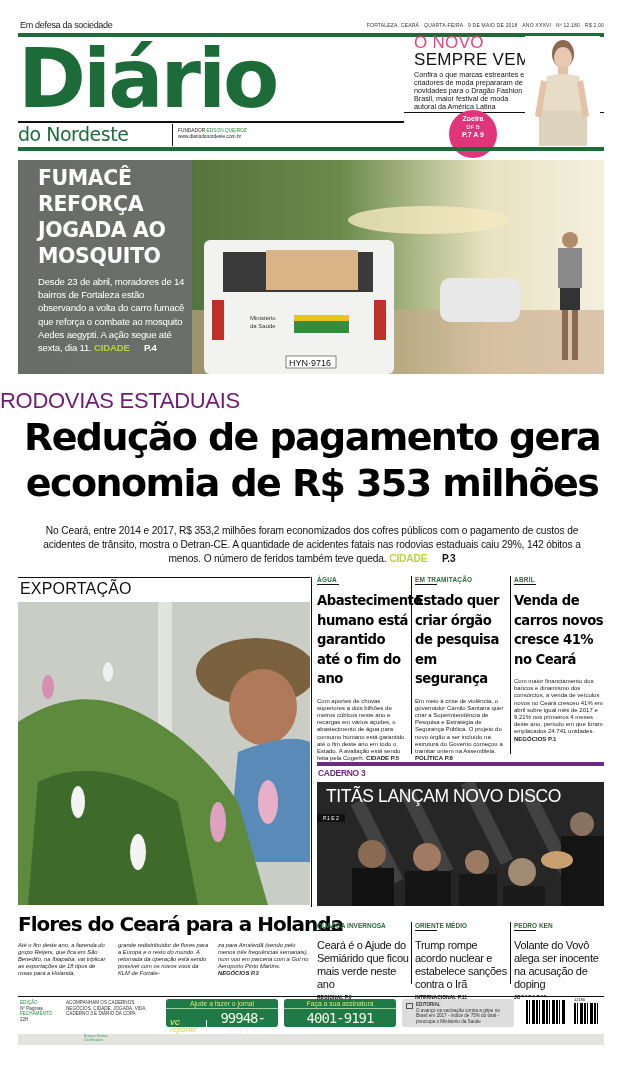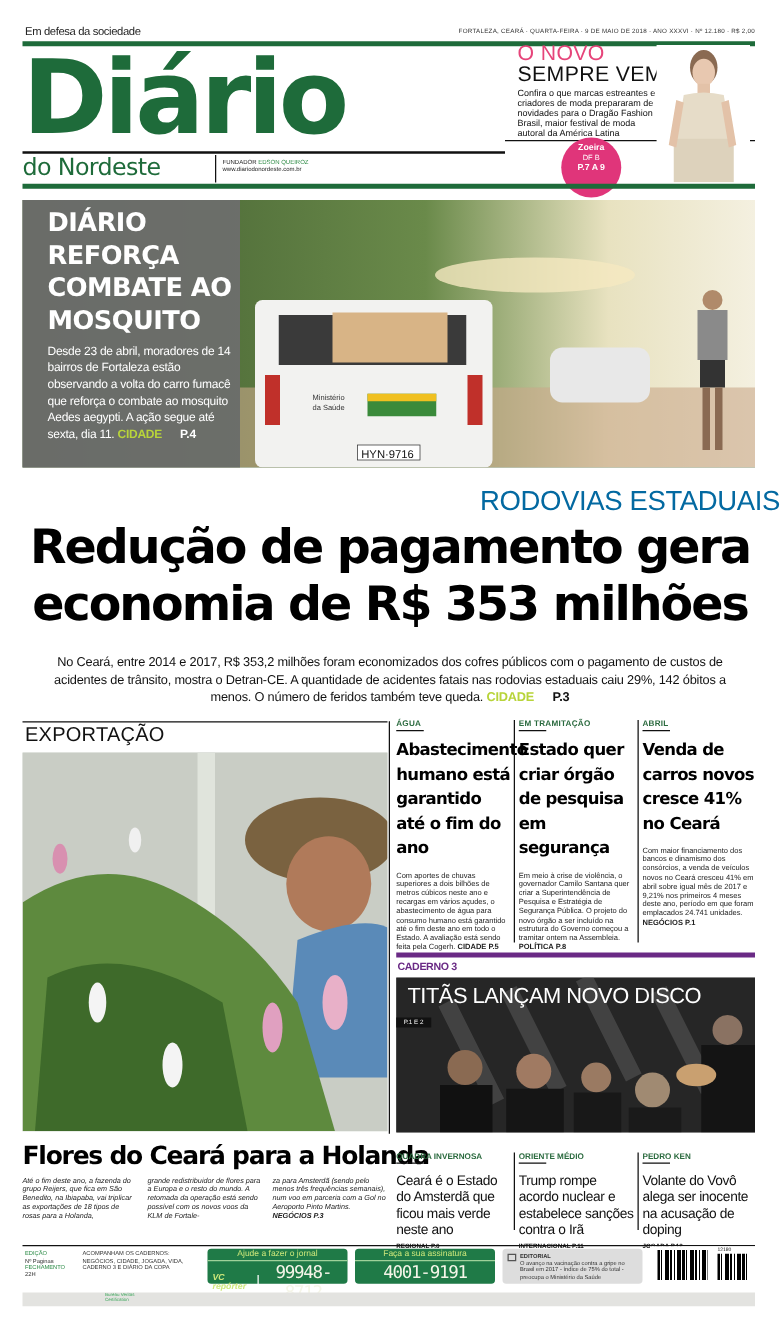--- a/index.html
+++ b/index.html
@@ -33,21 +33,21 @@
 
   
   .hero-photo { left: 18px; top: 160px; width: 586px; height: 214px; overflow: hidden; background: #7a8a6a; }
   .hero-panel { left: 18px; top: 160px; width: 174px; height: 214px; background: rgba(110,110,110,0.92); }
   .hero-headline { left: 38px; top: 165px; width: 150px; font-family: "DejaVu Sans", sans-serif; font-weight: 900; font-size: 20.5px; line-height: 26px; color: #fff; letter-spacing: -0.4px; }
   .hero-body { left: 38px; top: 275px; width: 150px; font-size: 9.6px; line-height: 13.2px; color: #fff; letter-spacing: -0.2px; }
   .sec-green { color: #b8d43a; font-weight: bold; }
   .sec-page { font-weight: bold; padding-left: 12px; }
 
   
-  .kicker { left: 0; width: 624px; top: 388px; text-align: right; font-size: 22px; color: #0369a1; letter-spacing: -0.3px; }
+  .kicker { left: 0; width: 624px; top: 388px; text-align: left; font-size: 22px; color: #701a75; letter-spacing: -0.3px; }
   .headline { left: 0; width: 624px; top: 414px; text-align: center; font-family: "DejaVu Sans", sans-serif; font-weight: 900; font-size: 38px; line-height: 46px; letter-spacing: -1.6px; color: #000; }
   .lead { left: 40px; width: 544px; top: 524px; text-align: center; font-size: 10.2px; line-height: 14px; color: #111; letter-spacing: -0.15px; }
 
   
   .exp-rule { left: 18px; top: 577px; width: 292px; height: 1px; background: #111; }
   .exp-kicker { left: 20px; top: 580px; font-size: 16px; color: #111; letter-spacing: 0.2px; text-align: right; }
   .exp-photo { left: 18px; top: 602px; width: 292px; height: 303px; overflow: hidden; background: #c8ccc2; }
   .exp-head { left: 18px; top: 912px; width: 292px; font-family: "DejaVu Sans", sans-serif; font-weight: 900; font-size: 20px; letter-spacing: -1px; color: #000; white-space: nowrap; }
   .exp-cols { left: 18px; top: 942px; width: 292px; display: flex; gap: 8px; }
   .exp-cols div { flex: 1; font-size: 5.8px; line-height: 7px; color: #222; font-style: italic; }
@@ -152,21 +152,21 @@
     <rect x="422" y="118" width="80" height="44" rx="10" fill="#e8e8e8"></rect>
 
     <rect x="540" y="88" width="24" height="40" fill="#8a8a8a"></rect>
     <circle cx="552" cy="80" r="8" fill="#b08a6a"></circle>
     <rect x="542" y="128" width="20" height="22" fill="#333"></rect>
     <rect x="544" y="150" width="6" height="50" fill="#8a6a52"></rect>
     <rect x="554" y="150" width="6" height="50" fill="#8a6a52"></rect>
   </svg>
 </div>
 <div class="abs hero-panel"></div>
-<div class="abs hero-headline">DIÁRIO REFORÇA COMBATE AO MOSQUITO</div>
+<div class="abs hero-headline">FUMACÊ REFORÇA JOGADA AO MOSQUITO</div>
 <div class="abs hero-body">
   <span>Desde 23 de abril, moradores de 14 bairros de Fortaleza estão observando a volta do carro fumacê que reforça o combate ao mosquito Aedes aegypti. A ação segue até sexta, dia 11.</span>
   <span class="sec-green">CIDADE</span>
   <span class="sec-page">P.4</span>
 </div>
 
 <div class="abs kicker">RODOVIAS ESTADUAIS</div>
 <div class="abs headline">
   <div>Redução de pagamento gera</div>
   <div>economia de R$ 353 milhões</div>
@@ -259,21 +259,21 @@
       <rect x="244" y="54" width="43" height="70" fill="#141414"></rect>
     <ellipse cx="240" cy="78" rx="16" ry="9" fill="#c9a070"></ellipse>
   </svg>
 </div>
 <div class="abs titas-title">TITÃS LANÇAM NOVO DISCO</div>
 <div class="abs titas-page">P.1 E 2</div>
 
 <div class="abs" style="left:317px;top:922px;width:92px">
   <div class="b-tag">QUADRA INVERNOSA</div>
   <div class="col-tag-underline"></div>
-  <div class="b-head">Ceará é o Estado do Amsterdã que ficou mais verde neste ano</div>
+  <div class="b-head">Ceará é o Ajude do Semiárido que ficou mais verde neste ano</div>
   <div class="b-foot">
     <span>REGIONAL</span>
     <span>P.6</span>
   </div>
 </div>
 <div class="abs vline" style="left:411px;top:922px;height:62px"></div>
 <div class="abs" style="left:415px;top:922px;width:92px">
   <div class="b-tag">ORIENTE MÉDIO</div>
   <div class="col-tag-underline"></div>
   <div class="b-head">Trump rompe acordo nuclear e estabelece sanções contra o Irã</div>

